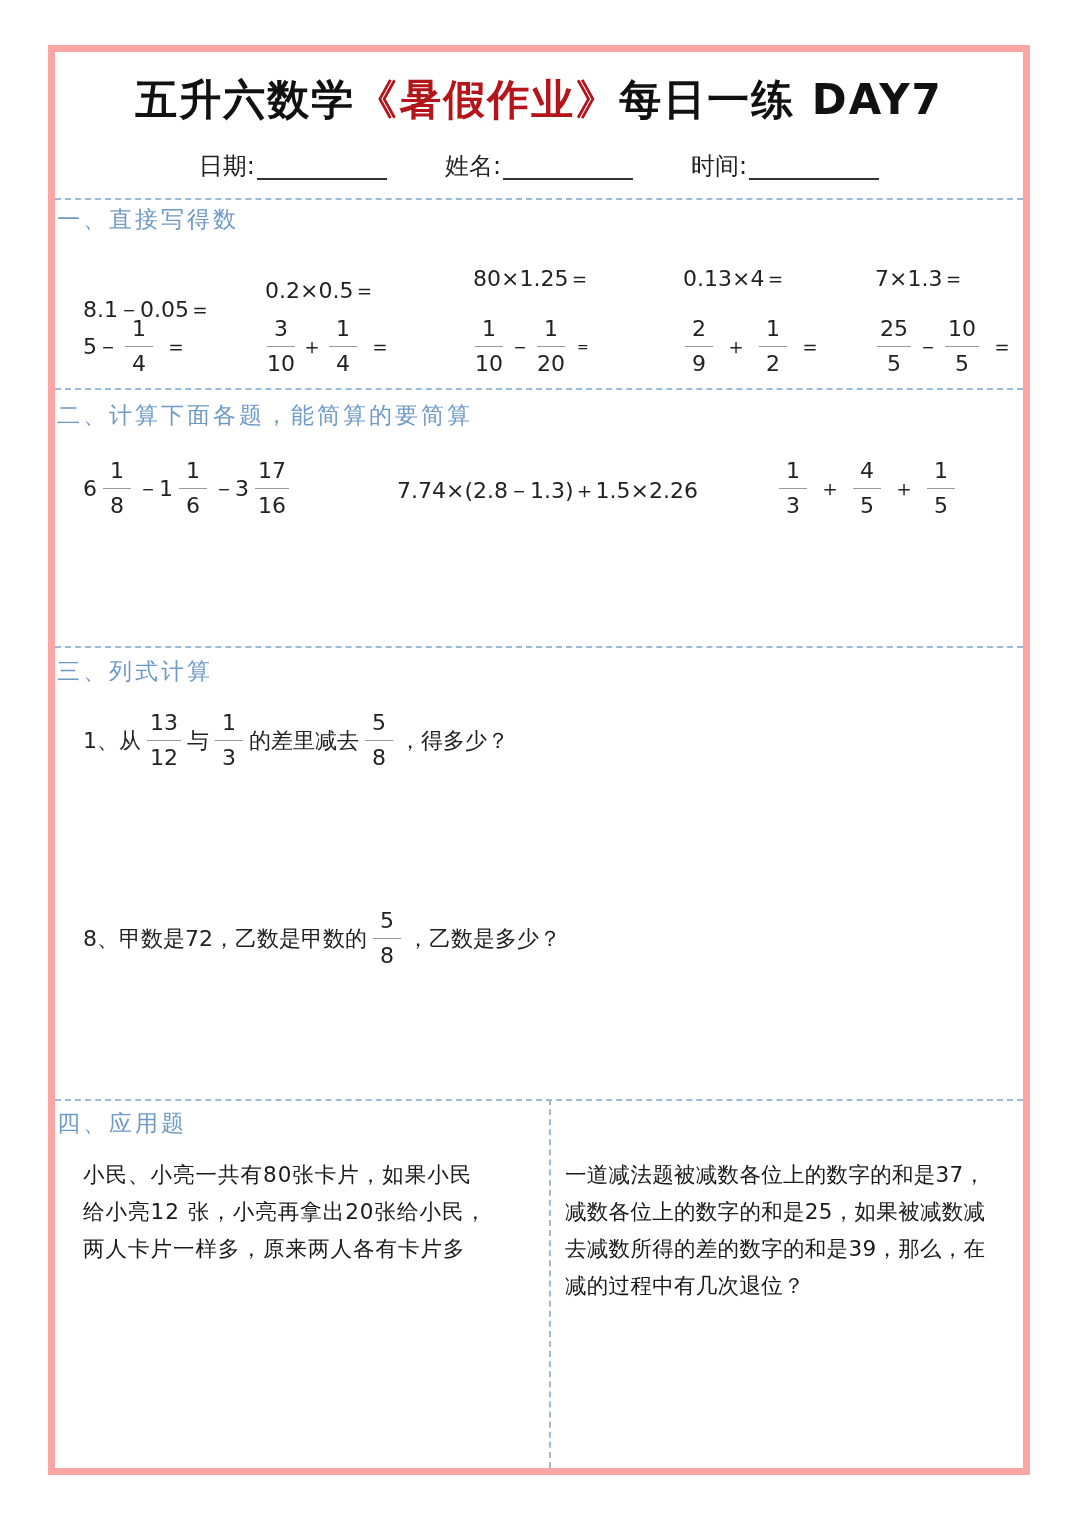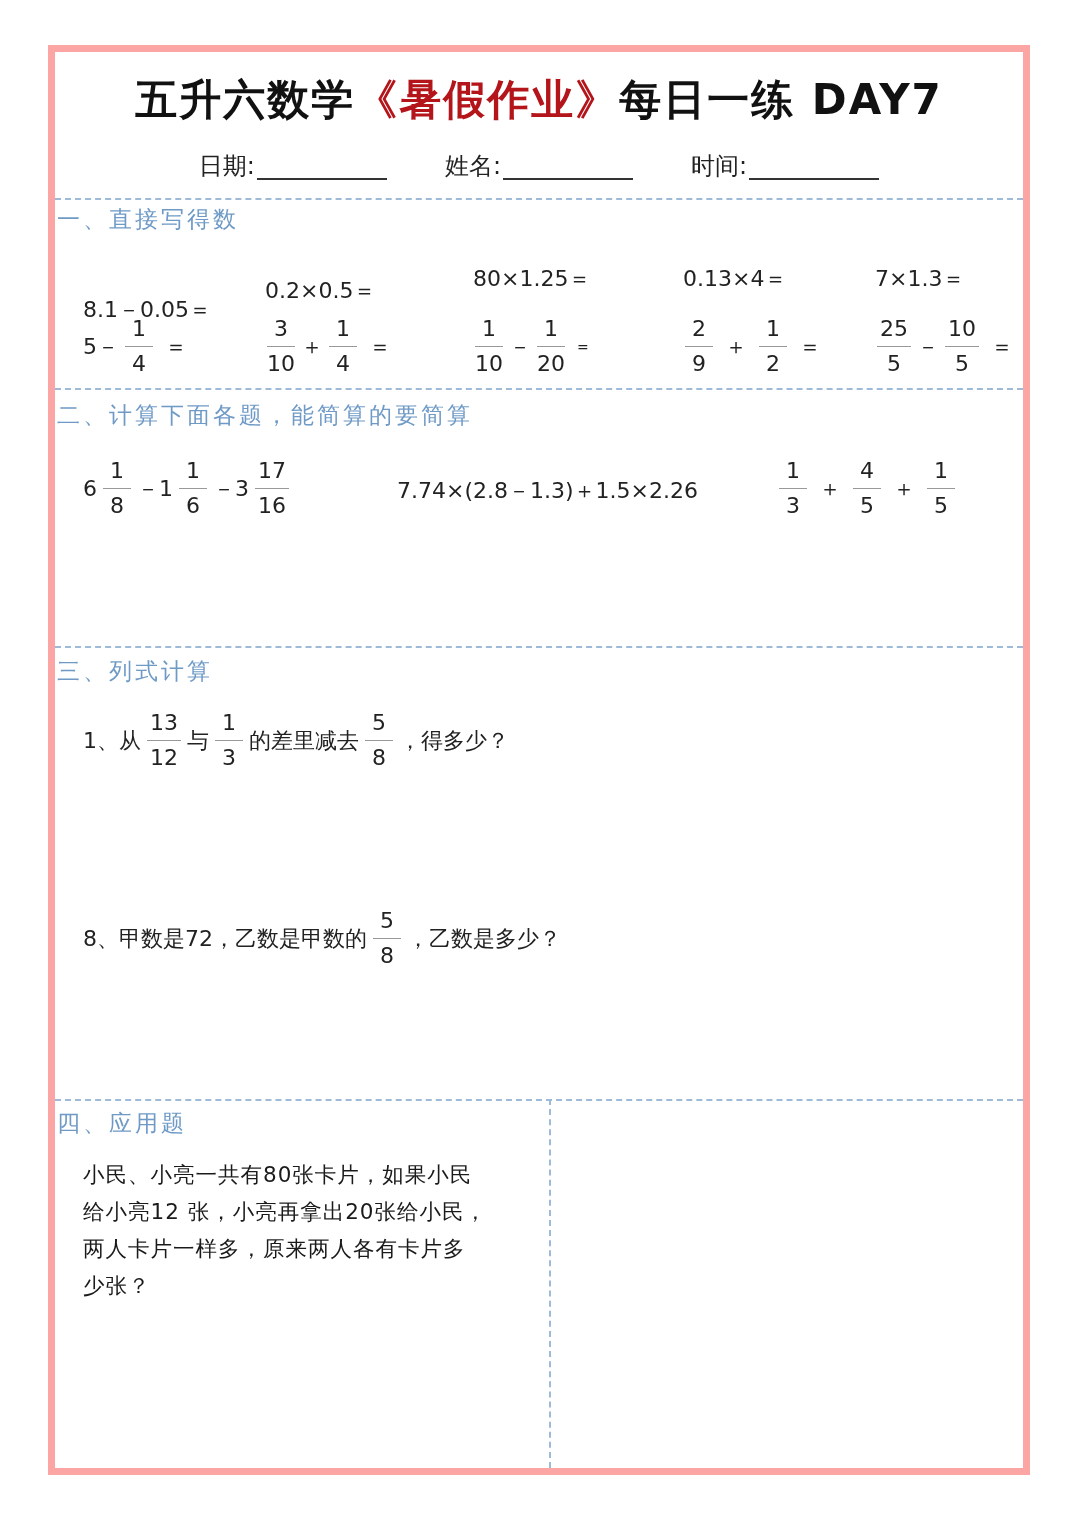--- a/index.html
+++ b/index.html
@@ -203,17 +203,22 @@
   </div>
 
   <div class="hr" style="top:1047px"></div>
   <div class="vr"></div>
 
   <div class="sec-title" style="left:2px; top:1056px;">四、应用题</div>
   <div class="para" style="left:28px; top:1104px; width:460px;">
     <div>小民、小亮一共有80张卡片，如果小民</div>
     <div>给小亮12 张，小亮再拿出20张给小民，</div>
     <div>两人卡片一样多，原来两人各有卡片多</div>
-    <div>少张？</div>
-  </div>
-
+  </div>
+
+  <div class="para" style="left:510px; top:1104px; width:470px; letter-spacing:0.3px;">
+    <div>一道减法题被减数各位上的数字的和是37，</div>
+    <div>减数各位上的数字的和是25，如果被减数减</div>
+    <div>去减数所得的差的数字的和是39，那么，在</div>
+    <div>减的过程中有几次退位？</div>
+  </div>
 
 </div>
 
 </body></html>

